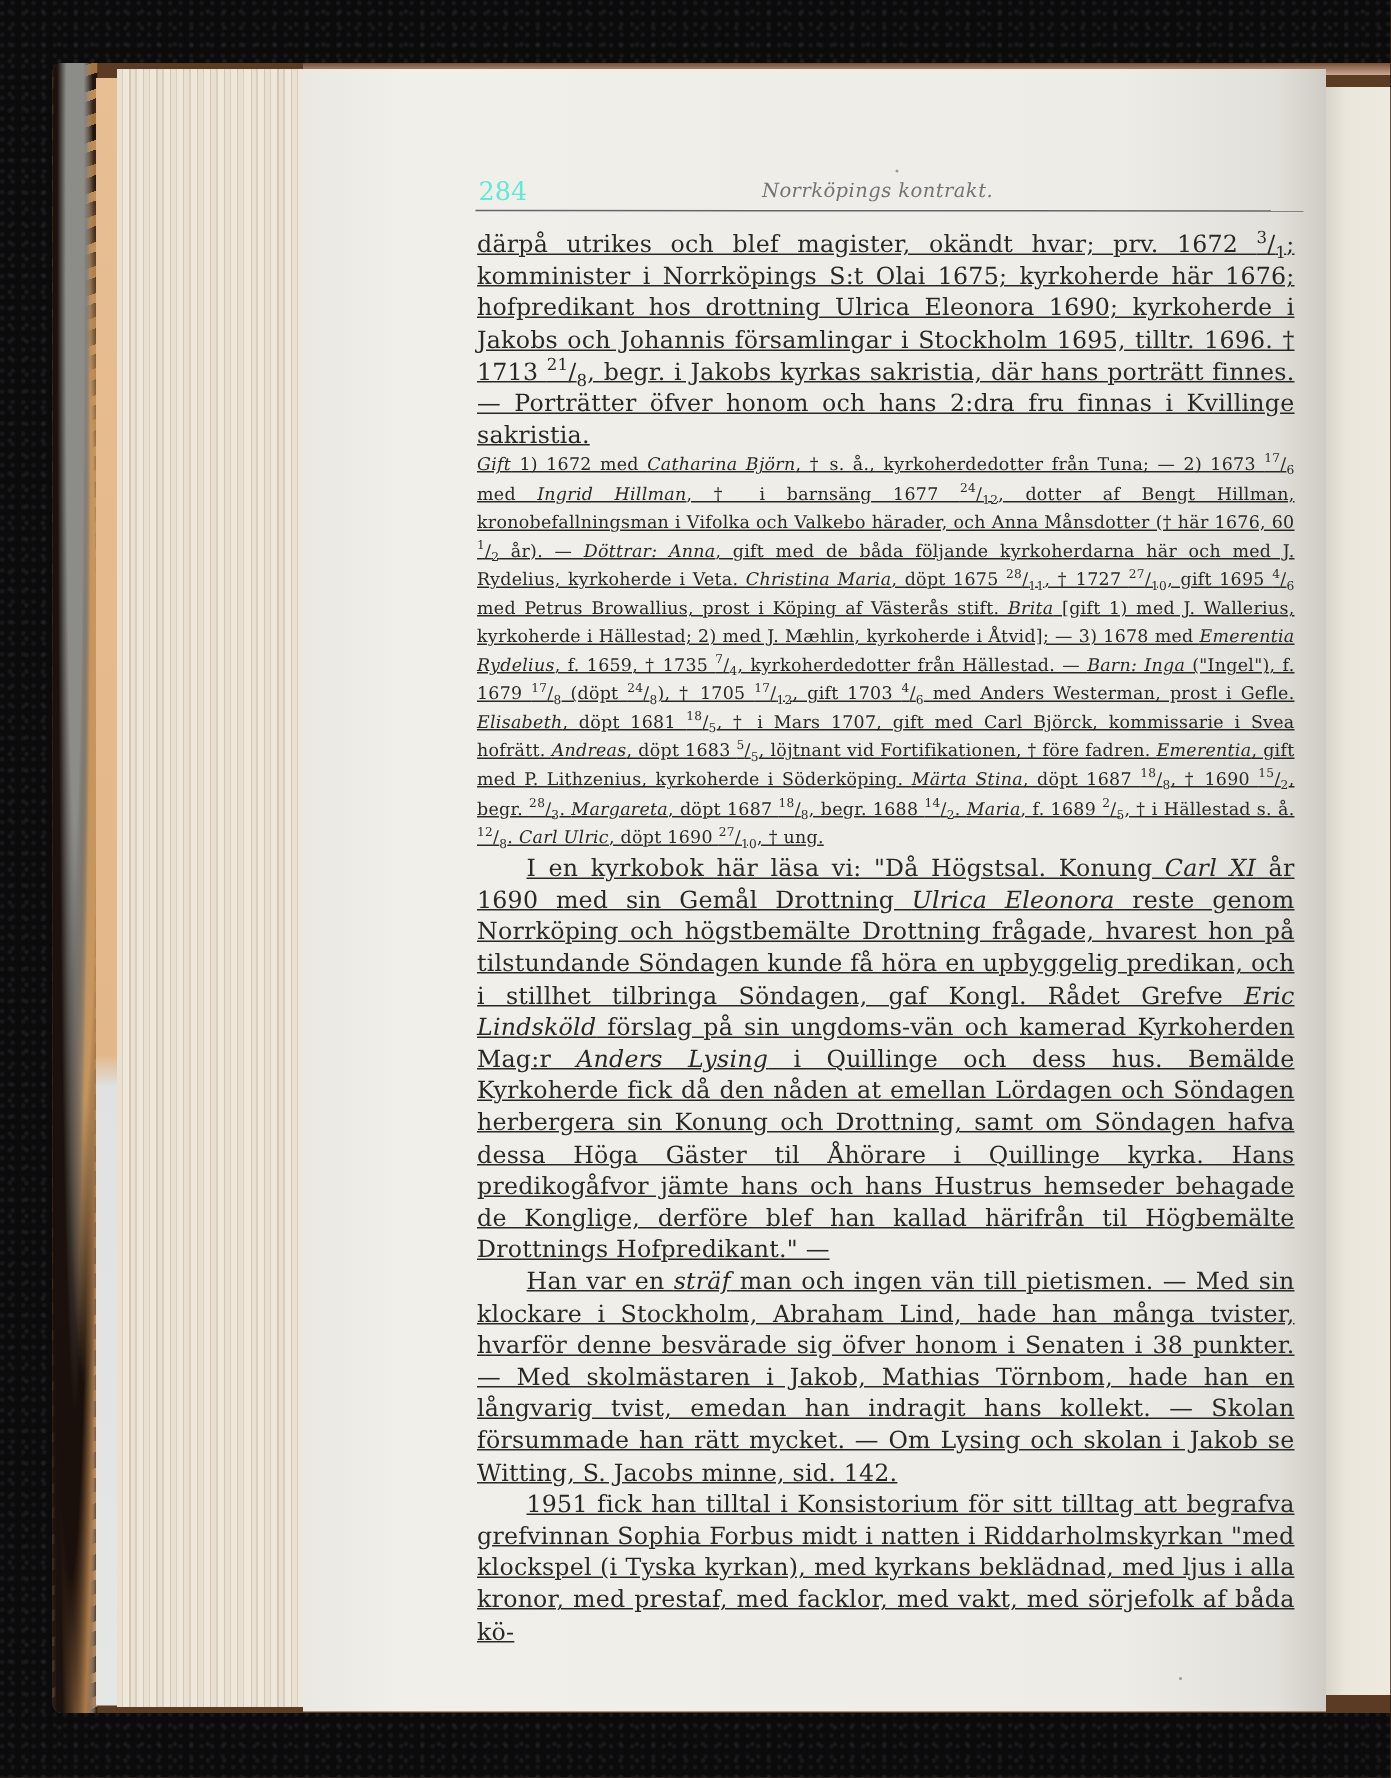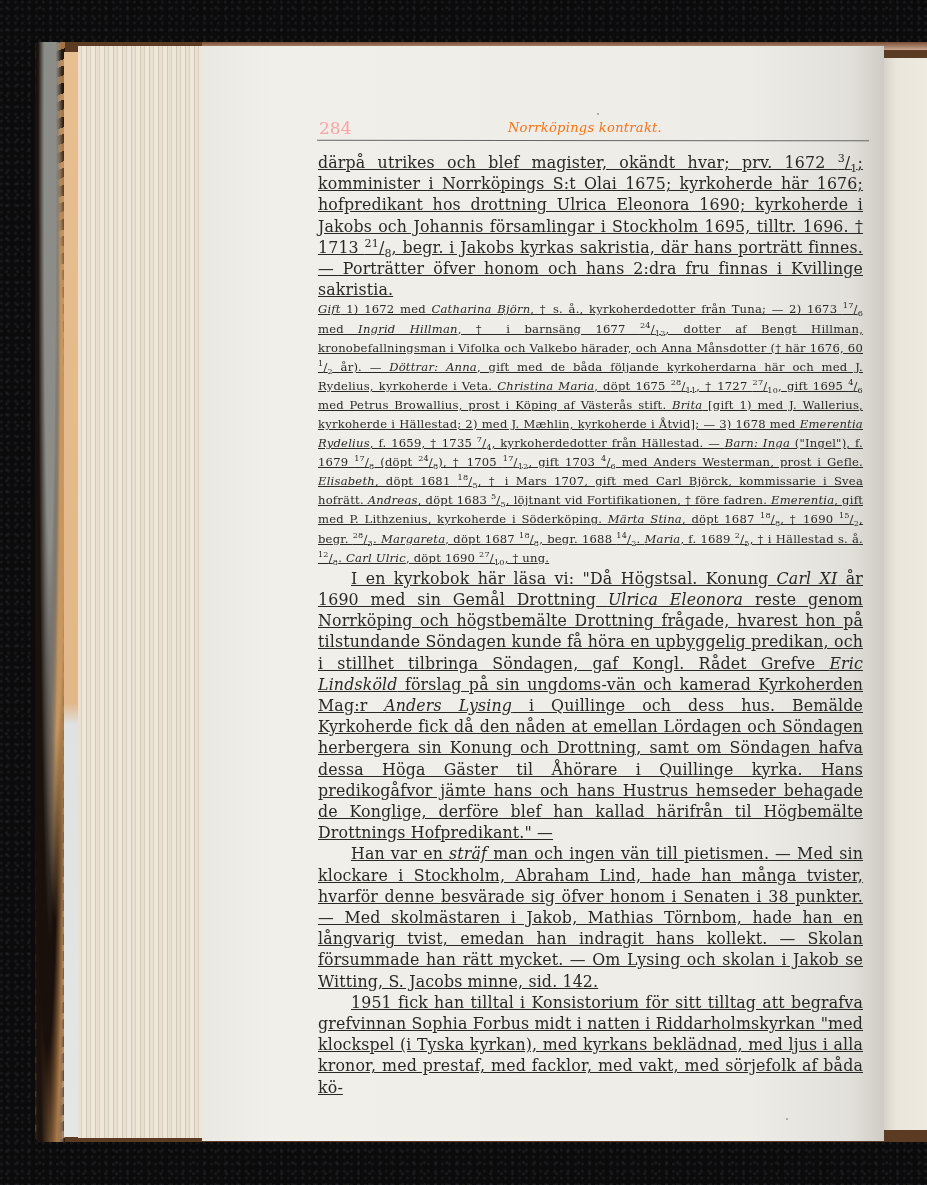--- a/index.html
+++ b/index.html
@@ -52,25 +52,25 @@
   .top-edge {
     position:absolute; left:202px; top:42px; width:725px; height:8px;
     background:linear-gradient(180deg,#7b4e35,#c9a894);
   }
   .content {
     position:absolute; left:307px; top:118px; width:556px;
     color:#2a2826;
   }
   .running-head { position:relative; height:22px; }
   .page-number {
-    position:absolute; left:12px; top:0; font-size:17px; color:#fca5a5;text-align:center;
+    position:absolute; left:12px; top:0; font-size:17px; color:#5eead4;text-align:center;
   }
   .head-title {
     position:absolute; left:0; right:0; top:2px; text-align:center;
-    font-style:italic; font-size:13px; letter-spacing:0.3px; color:#f97316;
+    font-style:italic; font-size:13px; letter-spacing:0.3px; color:#737373;
   }
   .rule {
     height:1px; background:#666; margin:0 0 0 10px; width:552px; transform:rotate(0.05deg);
   }
   .body {
     margin-top:11px; padding-left:11px;
     font-size:15.8px; line-height:21.2px; text-align:justify; letter-spacing:0.15px;text-decoration:underline;
   }
   .body p { margin:0; }
   .indent { text-indent:33px; }

